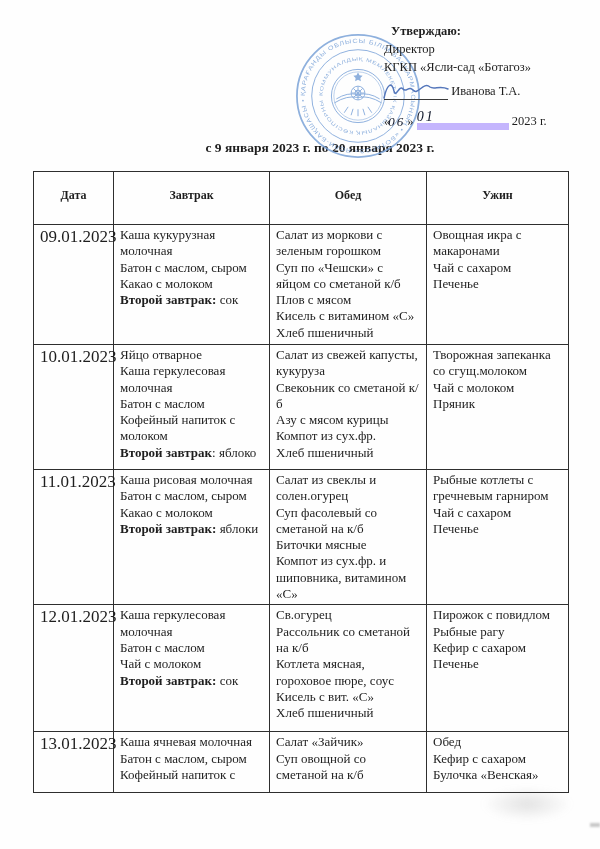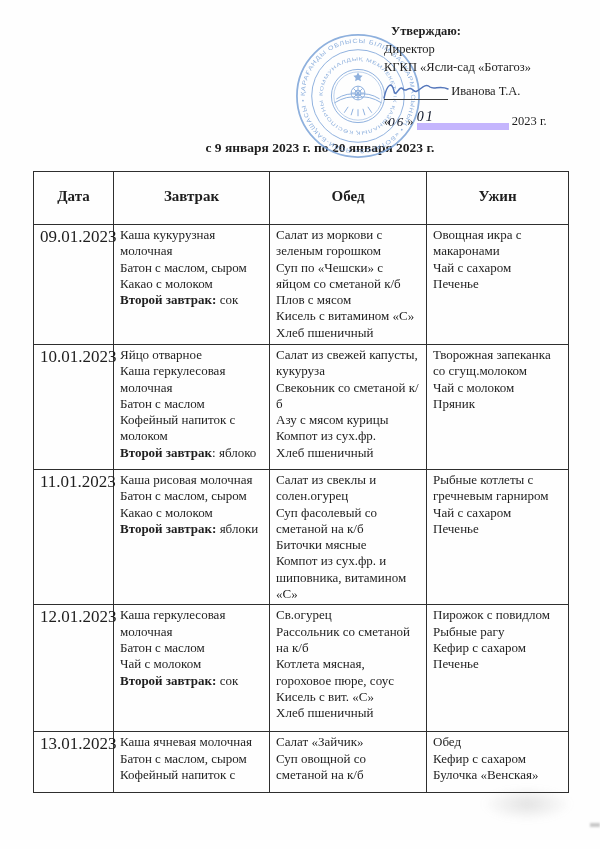--- a/index.html
+++ b/index.html
@@ -27,21 +27,21 @@
   .hand-day{position:relative;top:1px;left:-2px;font-size:13px;}
   
   .spacer{height:138px;}
   .title{width:560px;margin-left:40px;text-align:center;
          font-weight:bold;font-size:13.5px;line-height:19px;}
   
   table.menu{border-collapse:collapse;margin-left:33px;margin-top:14px;
              width:535px;table-layout:fixed;font-size:13px;}
   table.menu th, table.menu td{border:1px solid #2e2e2e;vertical-align:top;
              padding:2px 6px;}
-  table.menu th{font-weight:bold;text-align:center;height:20px;font-size:15px;
+  table.menu th{font-weight:bold;text-align:center;height:20px;font-size:12px;
              padding:16px 2px;}
   td.date-cell{text-align:center;padding:3px 1px;font-size:17px;}
   .cell-content{line-height:16.3px;}
   .dish b{font-weight:bold;}
   tbody tr:nth-child(1){height:120px;}
   tbody tr:nth-child(2){height:125px;}
   tbody tr:nth-child(3){height:134px;}
   tbody tr:nth-child(4){height:127px;}
   tr.clipped-row td{height:56px;}
   tr.clipped-row .cell-content{max-height:52px;overflow:hidden;}

